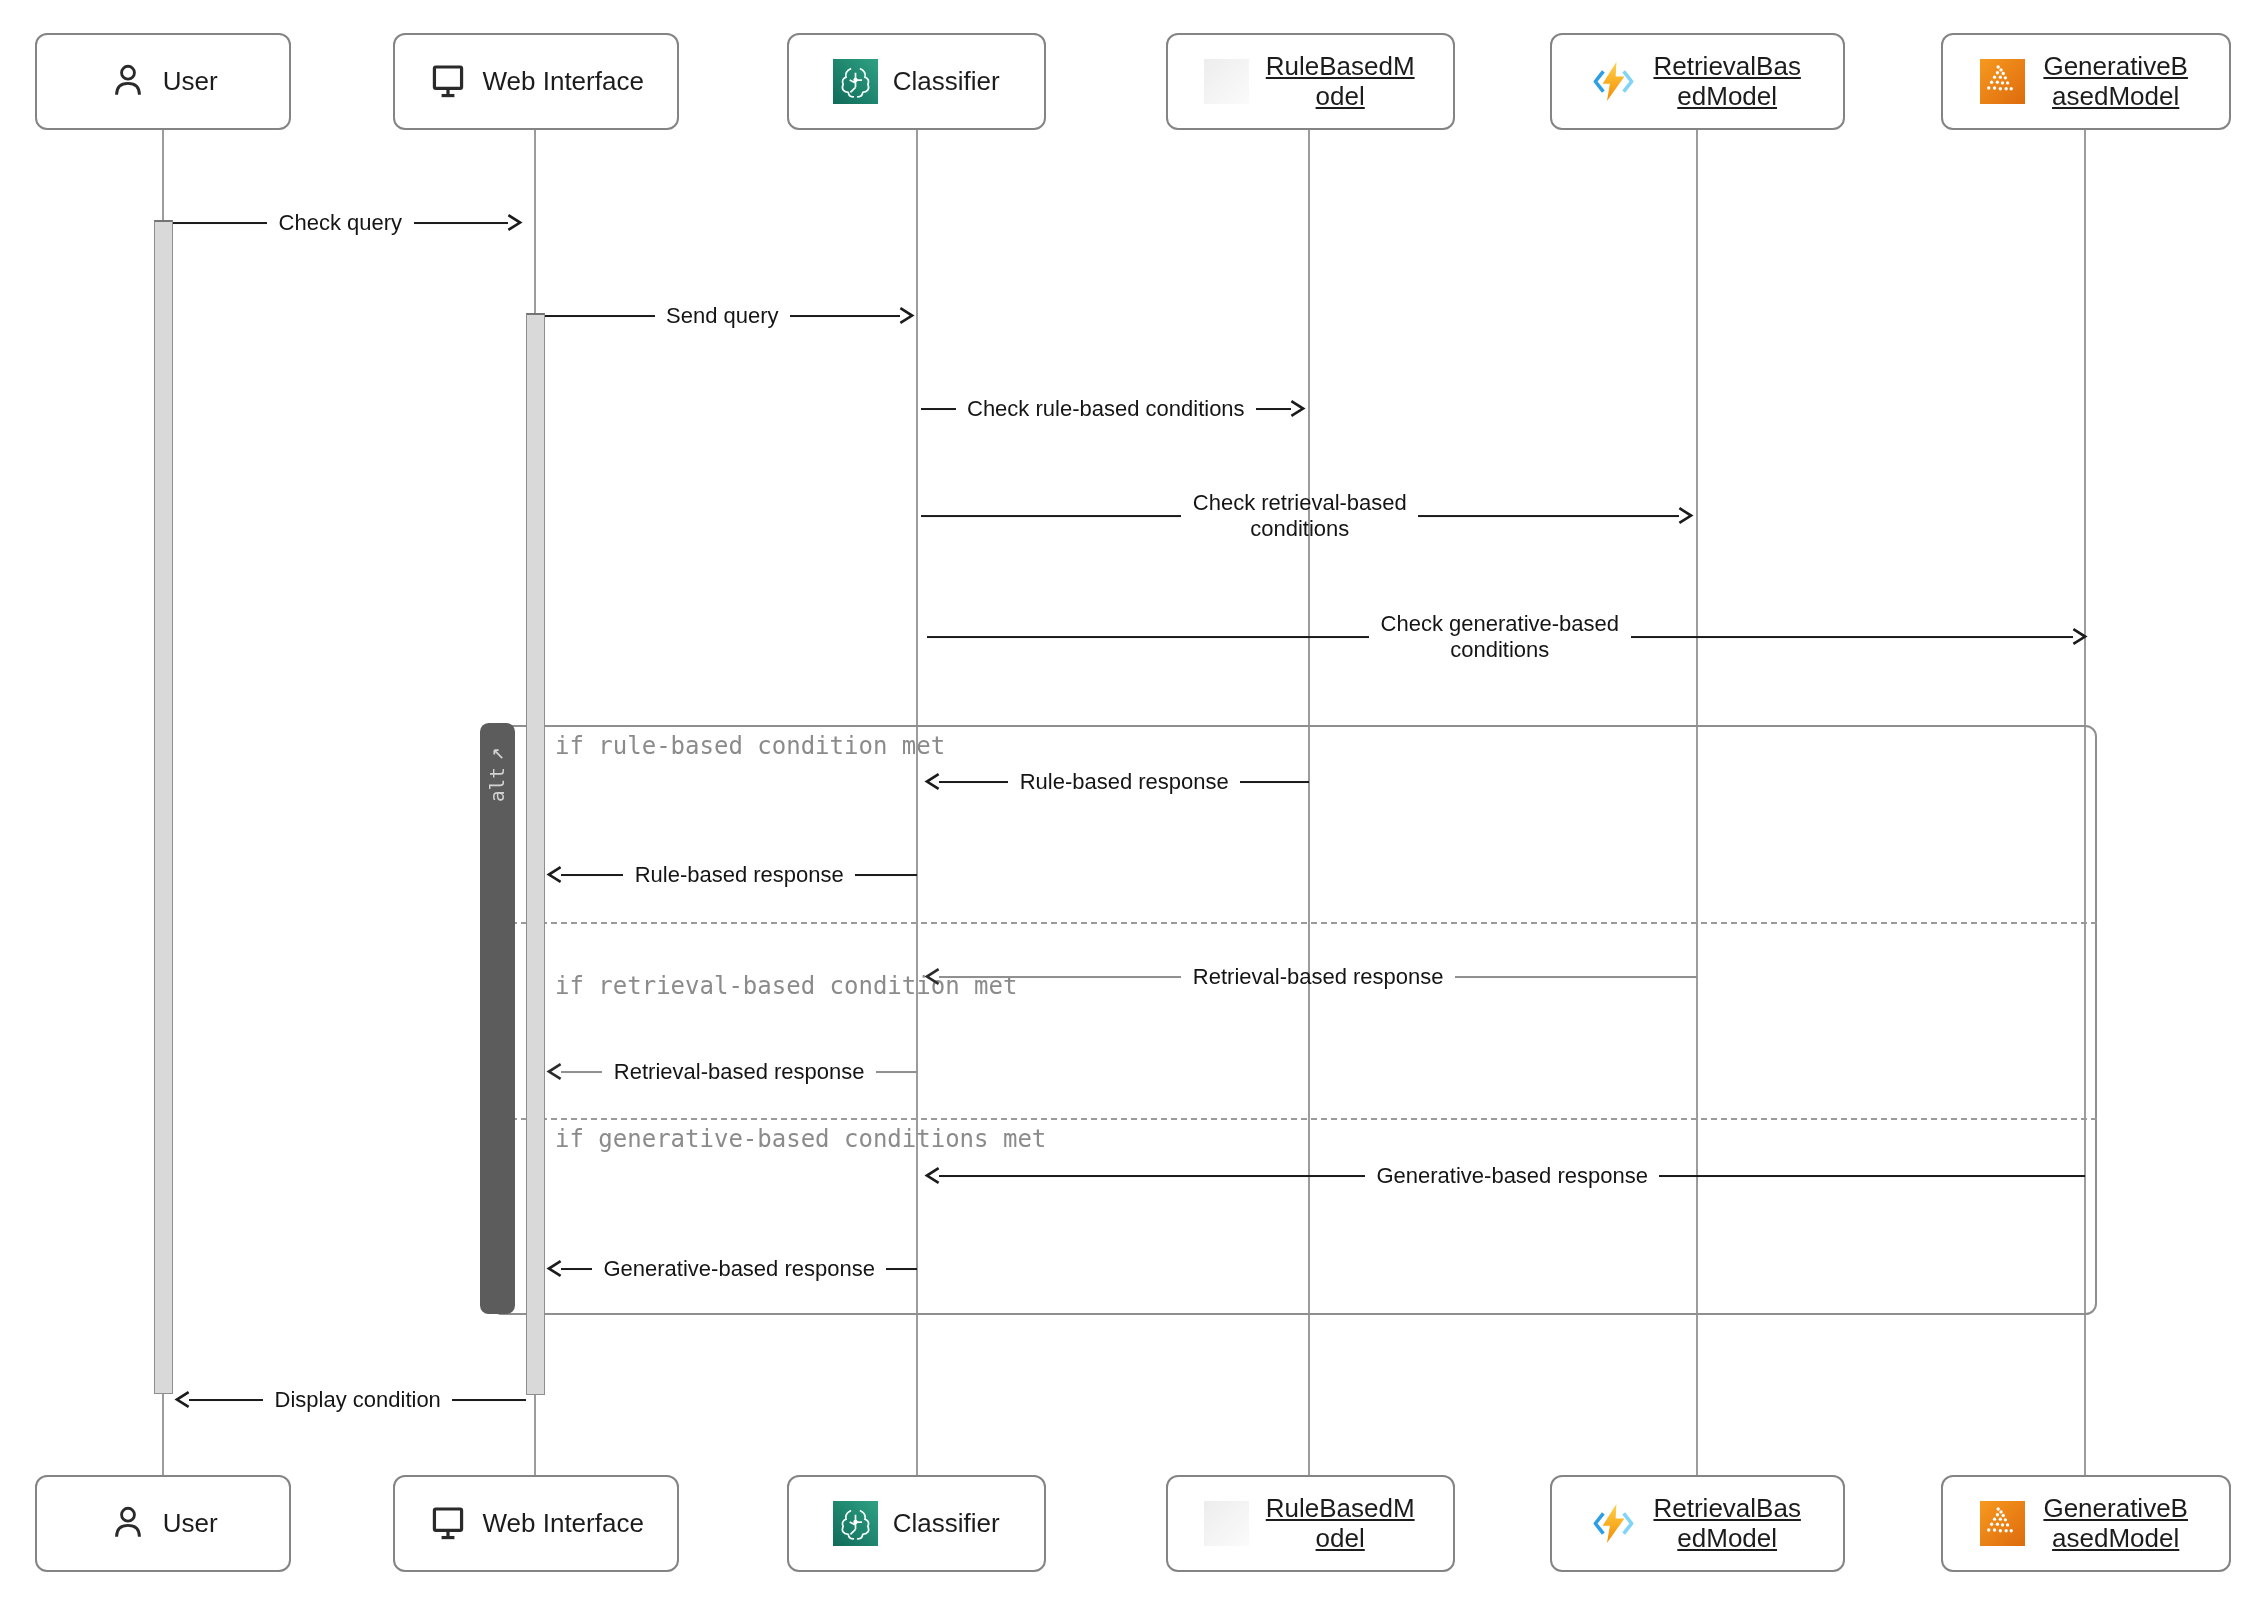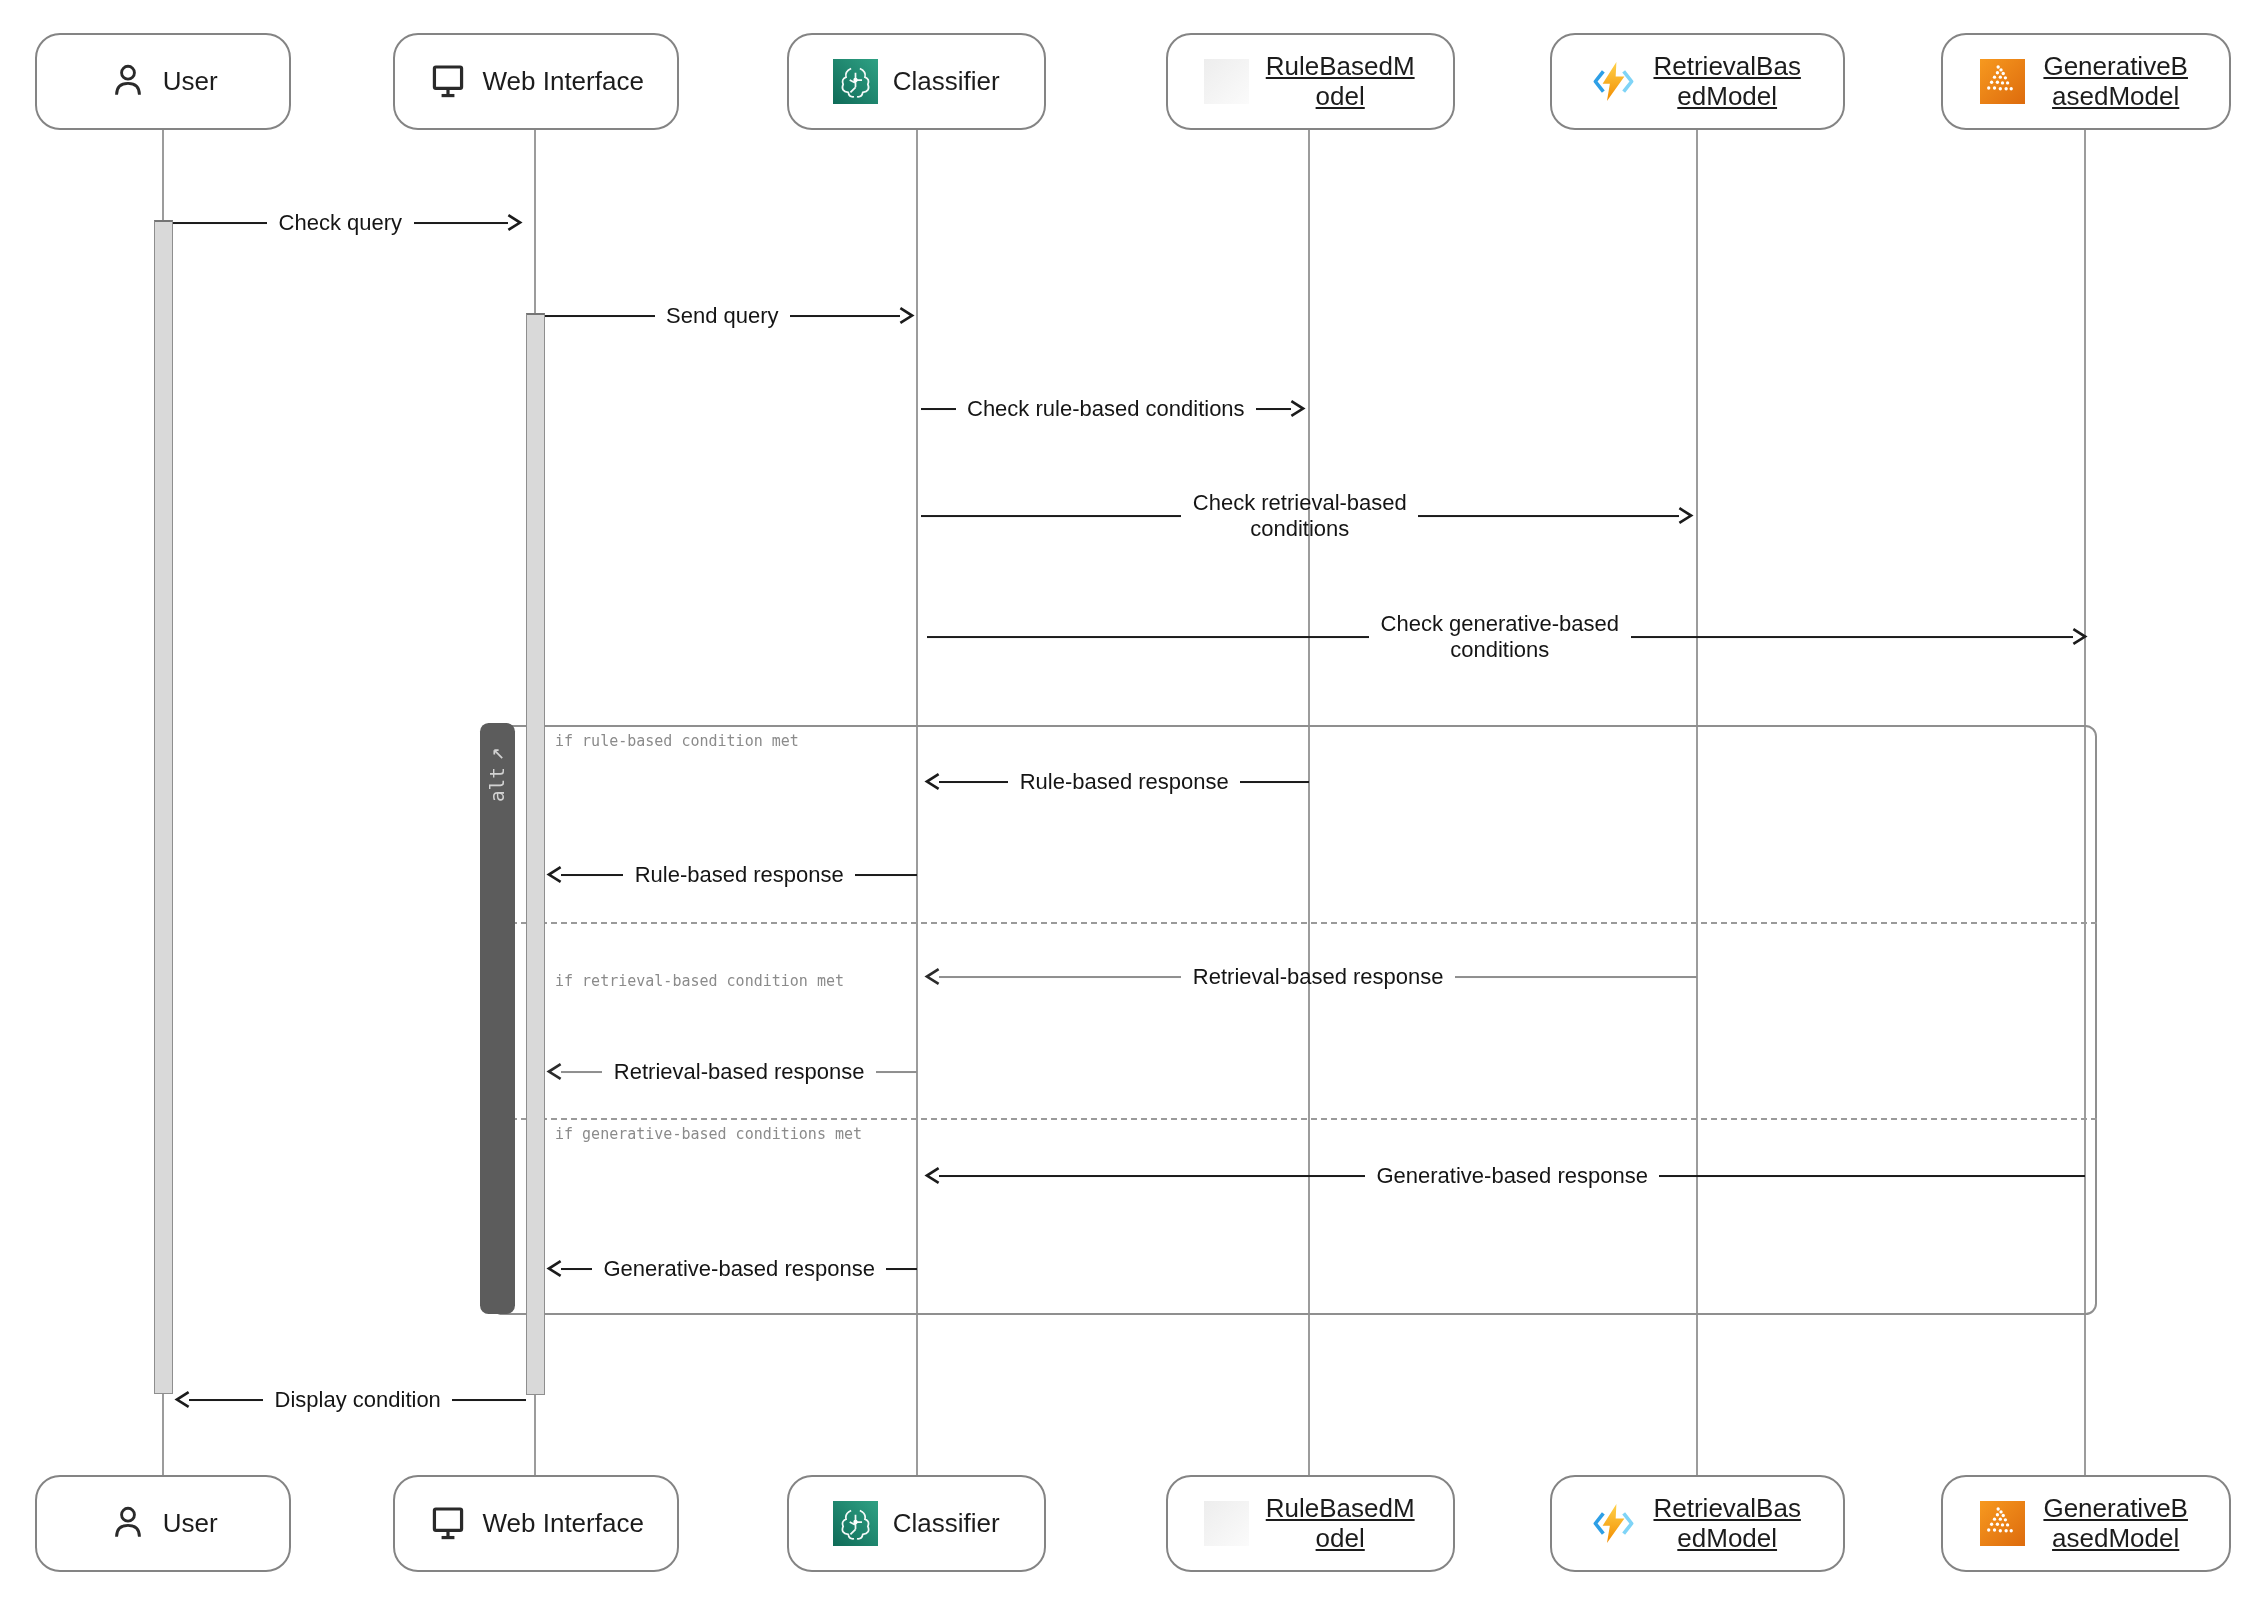--- a/index.html
+++ b/index.html
@@ -1,41 +1,41 @@
 <!DOCTYPE html>
 <html style="font-size:11.5px"><head>
 <meta charset="utf-8">
 <style>
   html,body{margin:0;padding:0;background:#fff;}
   .canvas{position:relative;width:2261px;height:1619px;background:#fff;overflow:hidden;
           font-family:"Liberation Sans",sans-serif;color:#1c1c1c;}
 
   
   .pbox{position:absolute;height:97px;background:#fff;border:2.2px solid #848484;
-        border-radius:25px;display:flex;align-items:center;justify-content:center;
+        border-radius:12px;display:flex;align-items:center;justify-content:center;
         gap:14.4px;z-index:4;box-sizing:border-box;}
   .plabel{font-size:26px;color:#1c1c1c;line-height:1.12;}
   .plabel.wrap{max-width:153px;word-break:break-all;text-align:center;text-decoration:underline;}
   .tile{width:45px;height:45px;flex:0 0 auto;}
 
   
   .lifeline{position:absolute;width:2.2px;background:#9c9c9c;top:130px;height:1346px;z-index:1;}
   .bar{position:absolute;width:19px;background:#d9d9d9;border:1.4px solid #8e8e8e;
        border-top:2.9px solid #757575;box-sizing:border-box;z-index:6;}
 
   
   .altbox{position:absolute;left:491px;top:725px;width:1606px;height:590px;
           border:2.2px solid #8f8f8f;border-radius:11.5px;z-index:3;box-sizing:border-box;}
   .alttab{position:absolute;left:480px;top:723px;width:35px;height:591px;
           background:#5c5c5c;border-radius:8.6px;z-index:5;}
   .tabinner{position:absolute;left:-17.3px;top:40px;width:69px;height:21.6px;
             transform:rotate(-90deg);display:flex;align-items:center;justify-content:center;
             gap:7.2px;font-family:"DejaVu Sans Mono",monospace;font-size:19.4px;color:#d2d2d2;}
   .divider{position:absolute;left:491px;width:1606px;border-top:2.2px dashed #9a9a9a;z-index:3;}
-  .cond{position:absolute;font-family:"DejaVu Sans Mono",monospace;font-size:15px;
+  .cond{position:absolute;font-family:"DejaVu Sans Mono",monospace;font-size:24px;
         color:#8b8b8b;z-index:7;white-space:nowrap;}
 
   
   .msg{position:absolute;display:flex;align-items:center;transform:translateY(-50%);
        font-size:22px;color:#151515;z-index:8;}
   .msg .seg{flex:1 1 auto;border-top:2.2px solid #1b1b1b;height:0;}
   .msg .lbl{flex:0 0 auto;margin:0 11.5px;white-space:pre-line;text-align:center;line-height:1.18;}
   .msg.gray .seg{border-top-color:#8f8f8f;border-top-width:2.9px;}
   .msg svg.head{flex:0 0 auto;display:block;}
   .msg svg.head.r{margin-left:-3.6px;}

